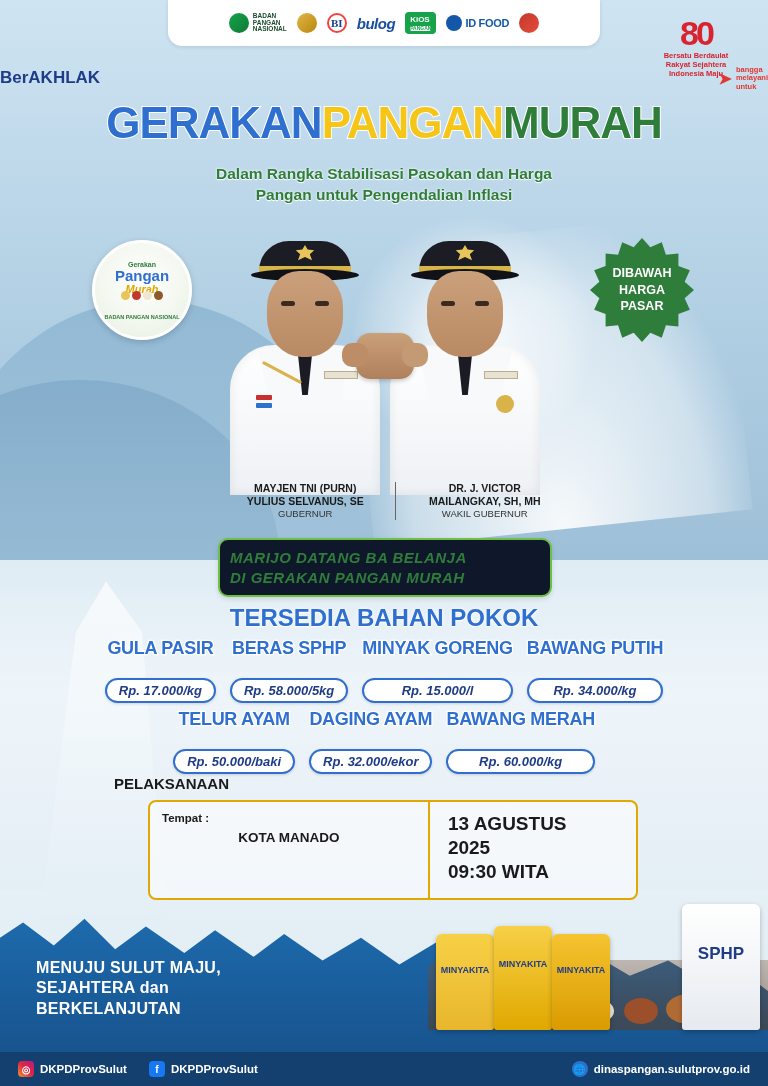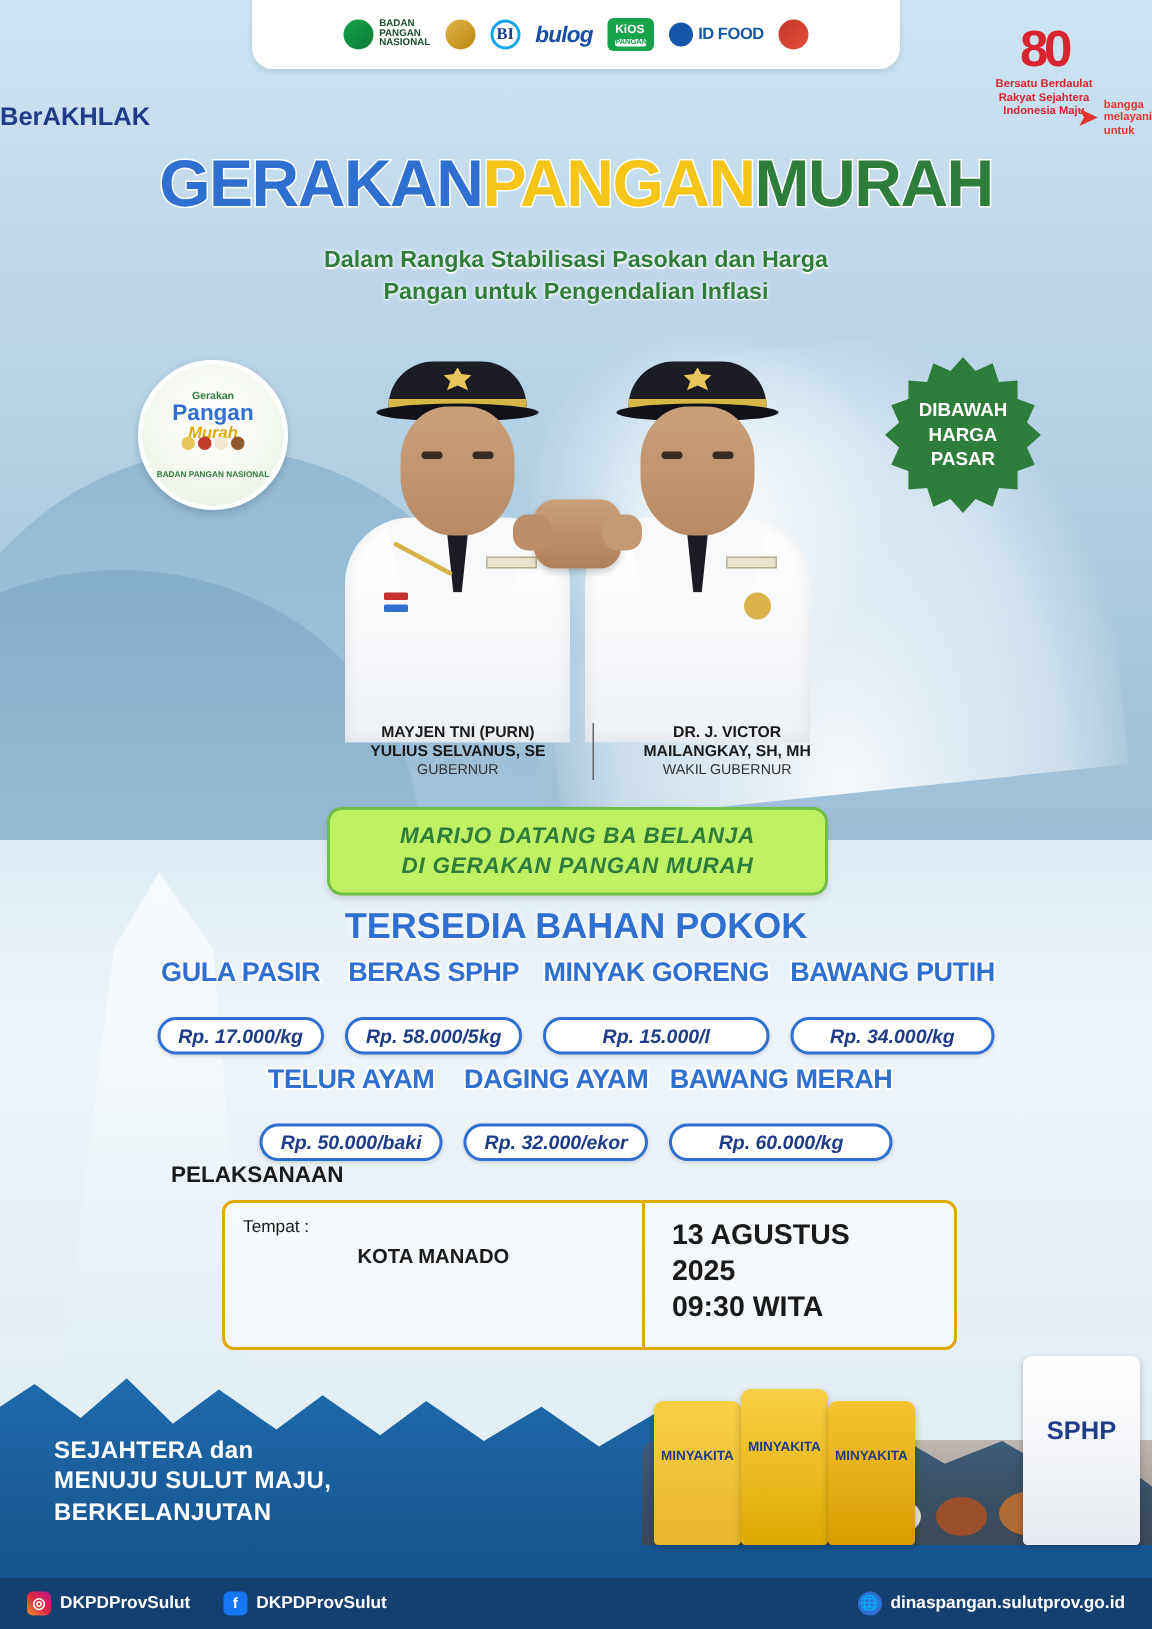--- a/index.html
+++ b/index.html
@@ -89,21 +89,21 @@
   .logo-circle.green { background:linear-gradient(135deg,#16a34a,#0e7a36); }
   .logo-circle.gold  { background:linear-gradient(135deg,#e0b64a,#b8860b); }
   .logo-circle.red   { background:linear-gradient(135deg,#c0392b,#e74c3c); }
   .logo-text-bulog { font-size:15px; font-weight:800; color:#1a4fa0; letter-spacing:-0.5px; font-style:italic; }
   .kios-box { background:#16a34a; color:#fff; font-size:7px; font-weight:800; padding:3px 5px; border-radius:4px; line-height:1.05;}
   .kios-box span{ display:block; font-size:5px; background:#fff; color:#16a34a; border-radius:2px; margin-top:1px;}
   .idfood { display:flex; align-items:center; gap:3px; }
   .idfood .dot { width:16px; height:16px; border-radius:50%; background:#1457a8;}
   .idfood b { font-size:11px; color:#1457a8; letter-spacing:-.3px;}
   .bi-logo { font-family:"Liberation Serif", serif; font-size:15px; font-weight:700; color:#1a3f8f; }
-  .bi-logo .ring { display:inline-block; border:2px solid #0ea5e9; border-radius:50%; width:20px;height:20px; line-height:16px; text-align:center; font-size:11px;}
+  .bi-logo .ring { display:inline-block; border:2px solid #ef4444; border-radius:50%; width:20px;height:20px; line-height:16px; text-align:center; font-size:11px;}
 
   
   .hut80 { position:absolute; right:18px; top:18px; width:108px; text-align:center; }
   .hut80 .num { font-size:34px; font-weight:800; color:#d9232e; letter-spacing:-3px; line-height:.9; font-family:"Liberation Sans", sans-serif;}
   .hut80 .cap { font-size:7.5px; font-weight:700; color:#d9232e; line-height:1.25; margin-top:2px;}
 
   
   .berakhlak { position:absolute; left:0; right:0; top:66px; display:flex; align-items:center; justify-content:space-between; gap:8px;}
   .berakhlak .ba { font-size:17px; font-weight:800; color:#1f3c88;}
   .bmb { display:flex; align-items:center; gap:4px;}
@@ -202,22 +202,22 @@
 
   
   .names { position:absolute; left:230px; top:482px; width:330px; display:flex; gap:14px; }
   .name-col { flex:1; text-align:center; font-size:10.5px; font-weight:700; color:#1a1a1a; line-height:1.25;}
   .name-col .role { font-size:9.5px; font-weight:400; color:#333; }
   .names .divider { width:1px; background:#666; }
 
   
   .slogan {
     position:absolute; left:218px; top:538px; width:334px;
-    background:#bef264; border:2px solid #6fbf44; border-radius:10px;
-    padding:8px 10px; text-align:center;
+    background:#0f172a; border:2px solid #6fbf44; border-radius:10px;
+    padding:8px 10px; text-align:left;
     box-shadow:0 2px 5px rgba(0,0,0,.12);
   }
   .slogan div { color:#2f7d3a; font-size:15px; font-weight:800; font-style:italic; letter-spacing:.5px; line-height:1.3;}
 
   
   .tersedia {
     position:absolute; left:0; right:0; top:604px; text-align:center;
     color:#2f6fd0; font-size:24px; font-weight:800;
     text-shadow:0 1px 0 #fff, 0 0 4px #fff;
   }
@@ -244,21 +244,21 @@
     position:absolute; left:114px; top:775px;
     font-size:15px; font-weight:700; color:#1a1a1a;
   }
   .pelaksanaan-box {
     position:absolute; left:148px; top:800px; width:490px; height:100px;
     border:2px solid #e0a800; border-radius:8px;
     background:rgba(255,255,255,.55);
     display:flex;
   }
   .pb-left { flex:1.35; padding:10px 12px; position:relative; }
-  .pb-left .tempat { font-size:11.5px; font-weight:400; color:#1a1a1a; margin-bottom:4px;}
+  .pb-left .tempat { font-size:11.5px; font-weight:700; color:#1a1a1a; margin-bottom:4px;}
   .pb-left ol { list-style:none; font-size:11px; color:#1a1a1a; line-height:1.35;}
   .pb-left ol li { }
   .pb-left .kota { text-align:center; font-size:13.5px; font-weight:800; color:#1a1a1a; margin-top:6px;}
   .pb-div { width:2px; background:#e0a800; }
   .pb-right { flex:1; padding:10px 0 0 18px; }
   .pb-right div { font-size:19px; font-weight:800; color:#1a1a1a; line-height:1.25; }
 
   
   .products { position:absolute; right:0; bottom:56px; width:340px; height:180px; }
   .prod-bag {
@@ -513,22 +513,22 @@
       </div>
     <div class="prod-bag bag3">
         <div class="bag-lbl">MINYAKITA</div>
       </div>
     <div class="prod-bag bag5">
         <div class="bag-lbl big">SPHP</div>
       </div>
   </div>
 
   <div class="tagline">
+    <div>MENUJU SULUT MAJU,</div>
     <div>SEJAHTERA dan</div>
-    <div>MENUJU SULUT MAJU,</div>
     <div>BERKELANJUTAN</div>
   </div>
 
   <div class="footer">
     <div class="footer-left">
       <span class="grp">
         <span class="ico ig">◎</span>
         <span>DKPDProvSulut</span>
       </span>
       <span class="grp">

